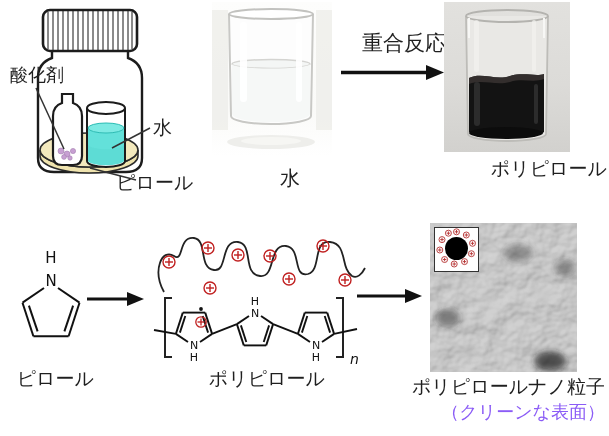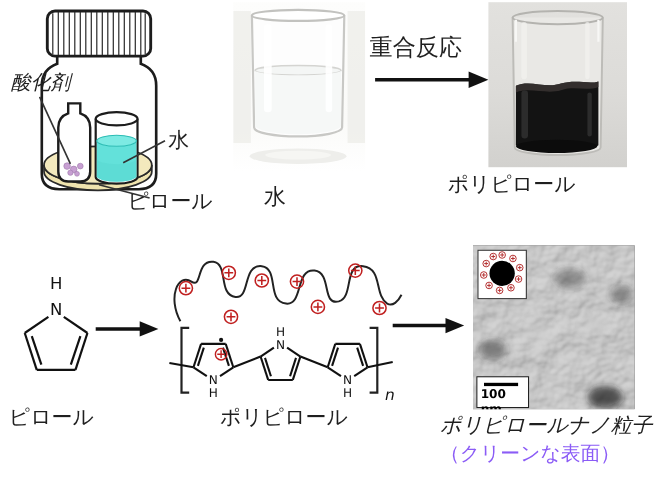--- a/index.html
+++ b/index.html
@@ -2,21 +2,21 @@
 <html><head>
 <meta charset="utf-8">
 <style>
   html,body{margin:0;padding:0;background:#fff;}
   #canvas{
     position:relative;width:609px;height:436px;background:#ffffff;overflow:hidden;
     font-family:"DejaVu Sans","Liberation Sans",sans-serif;color:#1a1a1a;
   }
   .abs{position:absolute;}
   .jlabel{white-space:nowrap;color:#1f1f1f;}
-  .caption{text-align:left;color:#1f1f1f;}
+  .caption{text-align:right;color:#1f1f1f;}
   .photo{overflow:hidden;}
   svg{display:block;}
 </style>
 </head>
 <body>
 
 <div id="canvas">
 
   <svg class="abs" style="left:0;top:0" width="210" height="210" viewBox="0 0 210 210">
 
@@ -69,21 +69,21 @@
       <path d="M88,145 a18.5,5.5 0 0 0 36,0 l0,16 a18.5,5.5 0 0 1 -36,0 z" fill="#57d6ce" opacity="0.45"></path>
     </g>
 
     <g stroke="#333" stroke-width="1.5">
       <line x1="36" y1="88" x2="64" y2="149"></line>
       <line x1="150" y1="128" x2="112" y2="148"></line>
       <line x1="90" y1="168" x2="136" y2="180"></line>
     </g>
   </svg>
 
-  <div class="abs jlabel" style="left:10px;top:63px;font-size:18px;font-style:italic;">酸化剤</div>
+  <div class="abs jlabel" style="left:10px;top:63px;font-size:18px;">酸化剤</div>
   <div class="abs jlabel" style="left:153px;top:115px;font-size:19px;">水</div>
   <div class="abs jlabel" style="left:116px;top:170px;font-size:19px;">ピロール</div>
 
   <div class="abs photo" style="left:212px;top:2px;width:120px;height:154px;background:linear-gradient(180deg,#fdfdfc 0%,#fafaf8 70%,#ffffff 100%);">
     <svg width="120" height="154" viewBox="0 0 120 154">
       <rect x="0" y="8" width="16" height="120" fill="#ededea" opacity="0.8"></rect>
       <rect x="104" y="8" width="16" height="120" fill="#ededea" opacity="0.8"></rect>
       <path d="M17,12 L19,114 a40,8 0 0 0 80,0 L101,12" fill="#fdfdfd" stroke="#c8c8c5" stroke-width="2"></path>
       <ellipse cx="59" cy="12" rx="42" ry="5" fill="#ffffff" stroke="#c2c2bf" stroke-width="2"></ellipse>
       <ellipse cx="59" cy="62" rx="39" ry="4.5" fill="#f4f6f5" stroke="#d4d4d1" stroke-width="1.5"></ellipse>
@@ -326,23 +326,19 @@
             </g>
           <g>
               <circle cx="13.4" cy="5.2" r="3"></circle>
               <line x1="11.6" y1="5.2" x2="15.2" y2="5.2"></line>
               <line x1="13.4" y1="3.4" x2="13.4" y2="7"></line>
             </g>
         </g>
       </svg>
     </div>
 
-    <div class="abs" style="left:3px;top:119px;width:46px;height:27px;background:#fff;border:1px solid #222;">
-      <div style="position:absolute;left:6px;top:5px;width:31px;height:3px;background:#000;"></div>
-      <div style="position:absolute;left:3px;top:9px;font-size:11px;font-weight:bold;color:#000;">100 nm</div>
-    </div>
   </div>
   <div class="abs caption" style="left:400px;top:374px;width:205px;">
-    <div style="font-size:19px;font-style:italic;">ポリピロールナノ粒子</div>
+    <div style="font-size:19px;">ポリピロールナノ粒子</div>
     <div style="font-size:18px;color:#8b5cf6;">（クリーンな表面）</div>
   </div>
 
 </div>
 
 </body></html>

